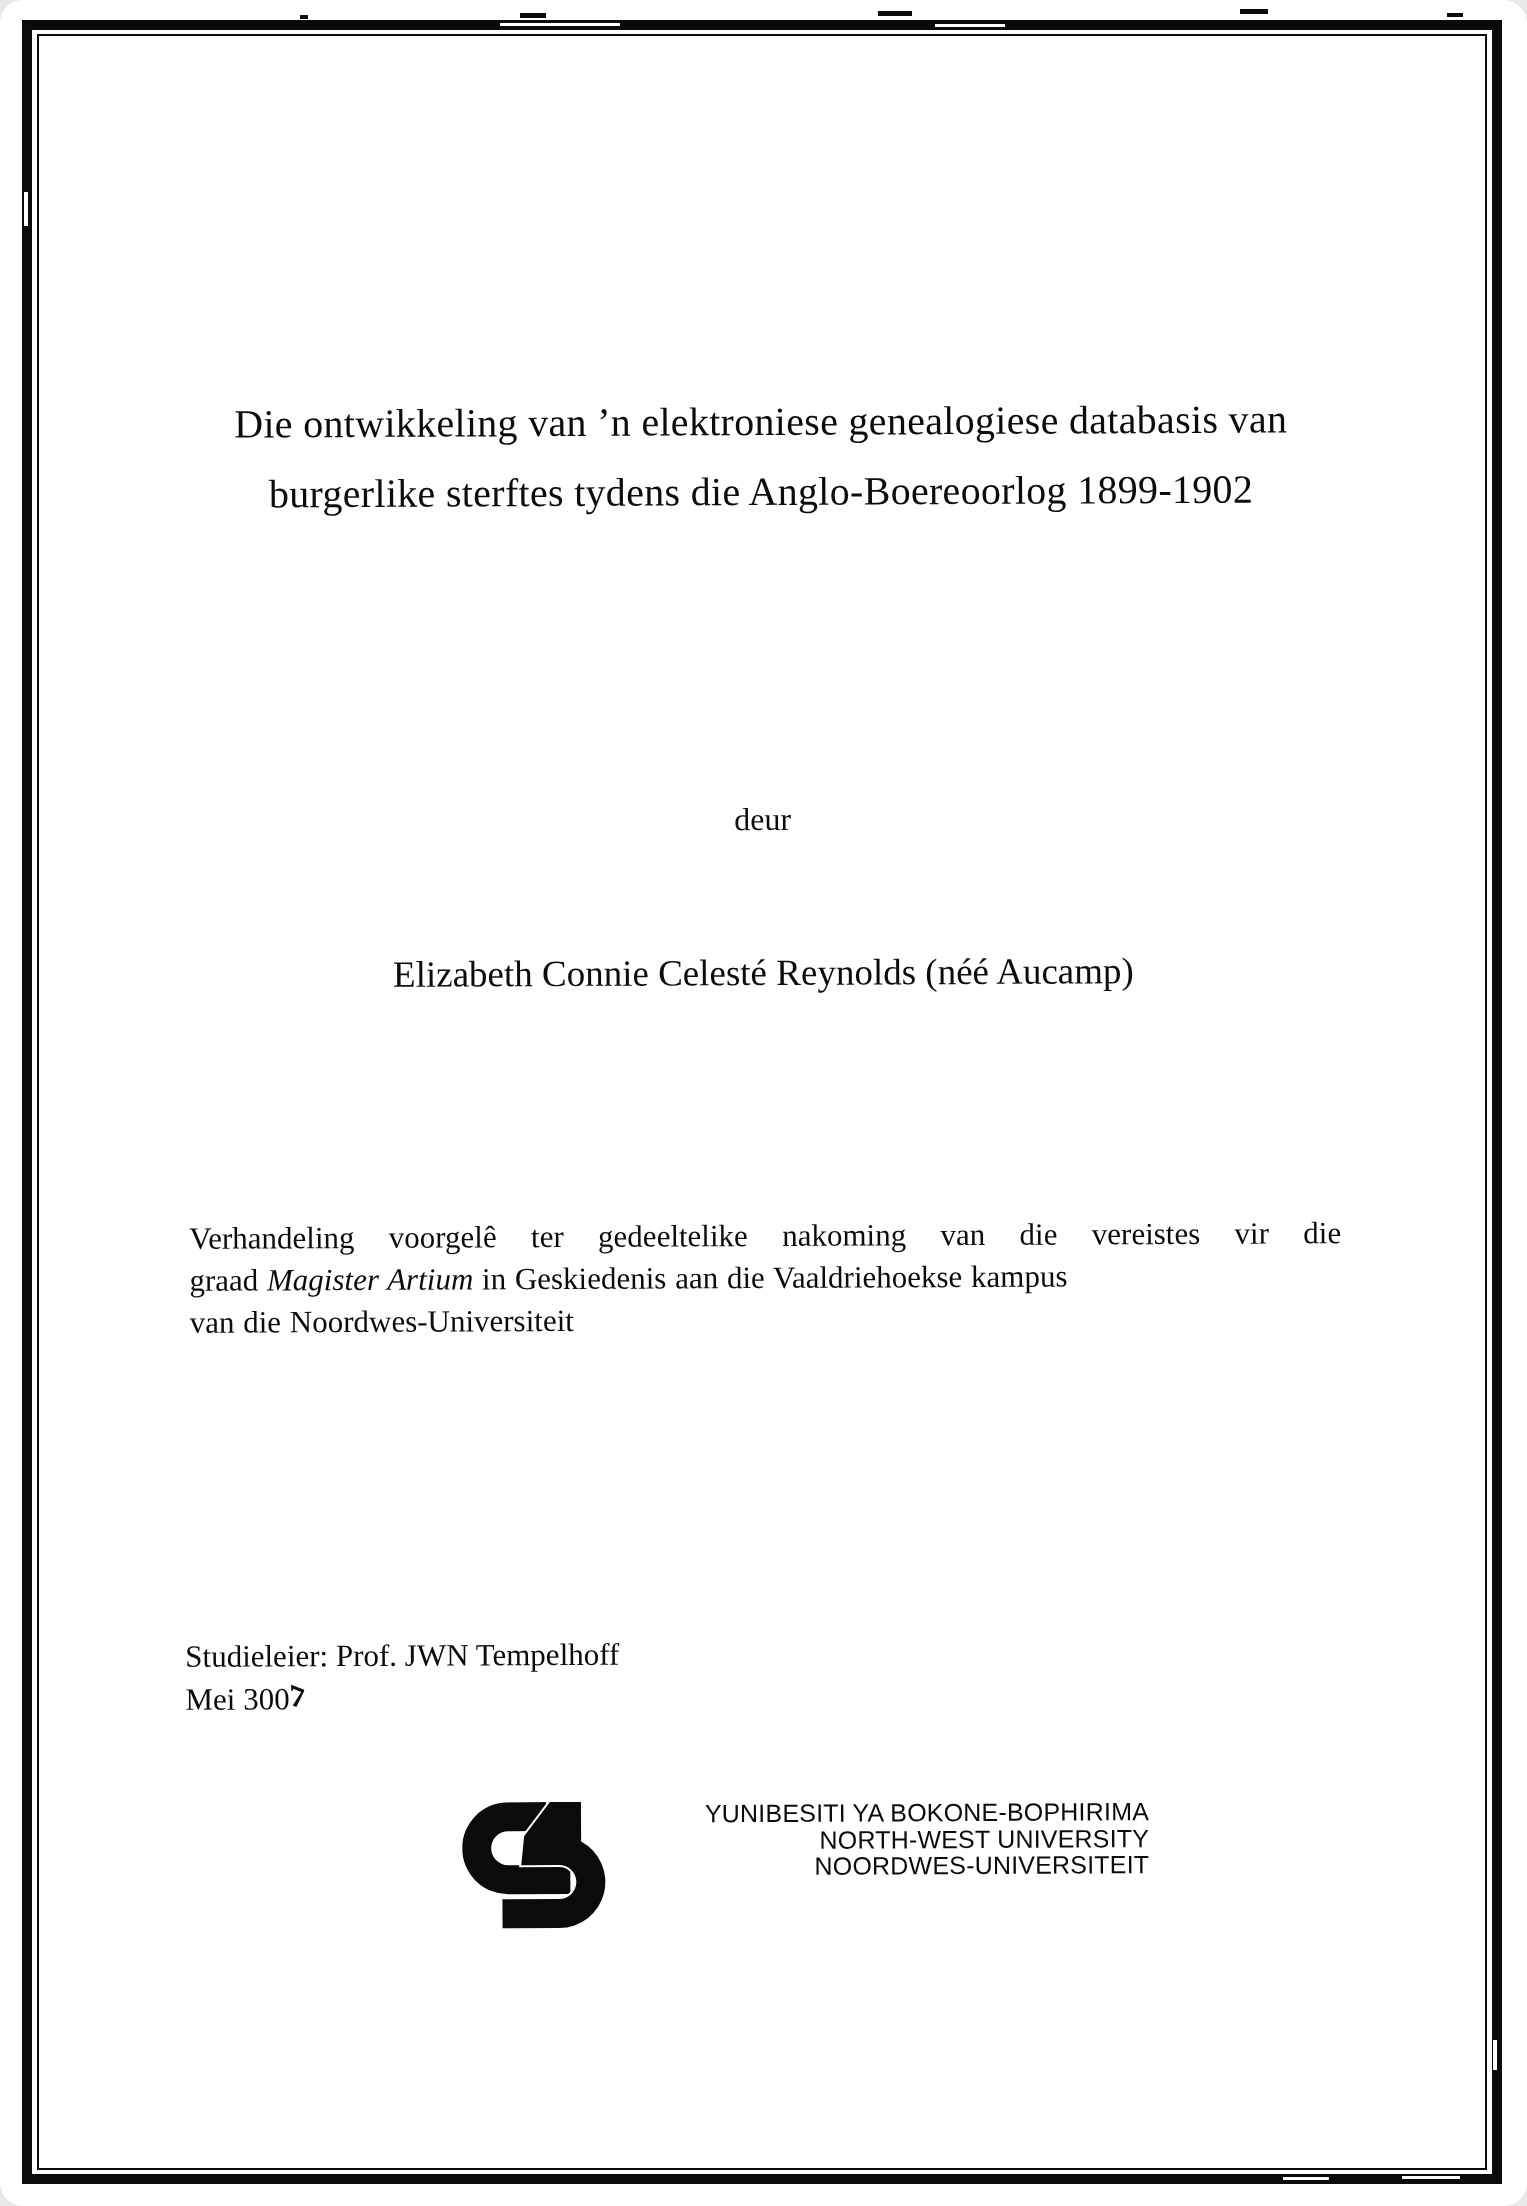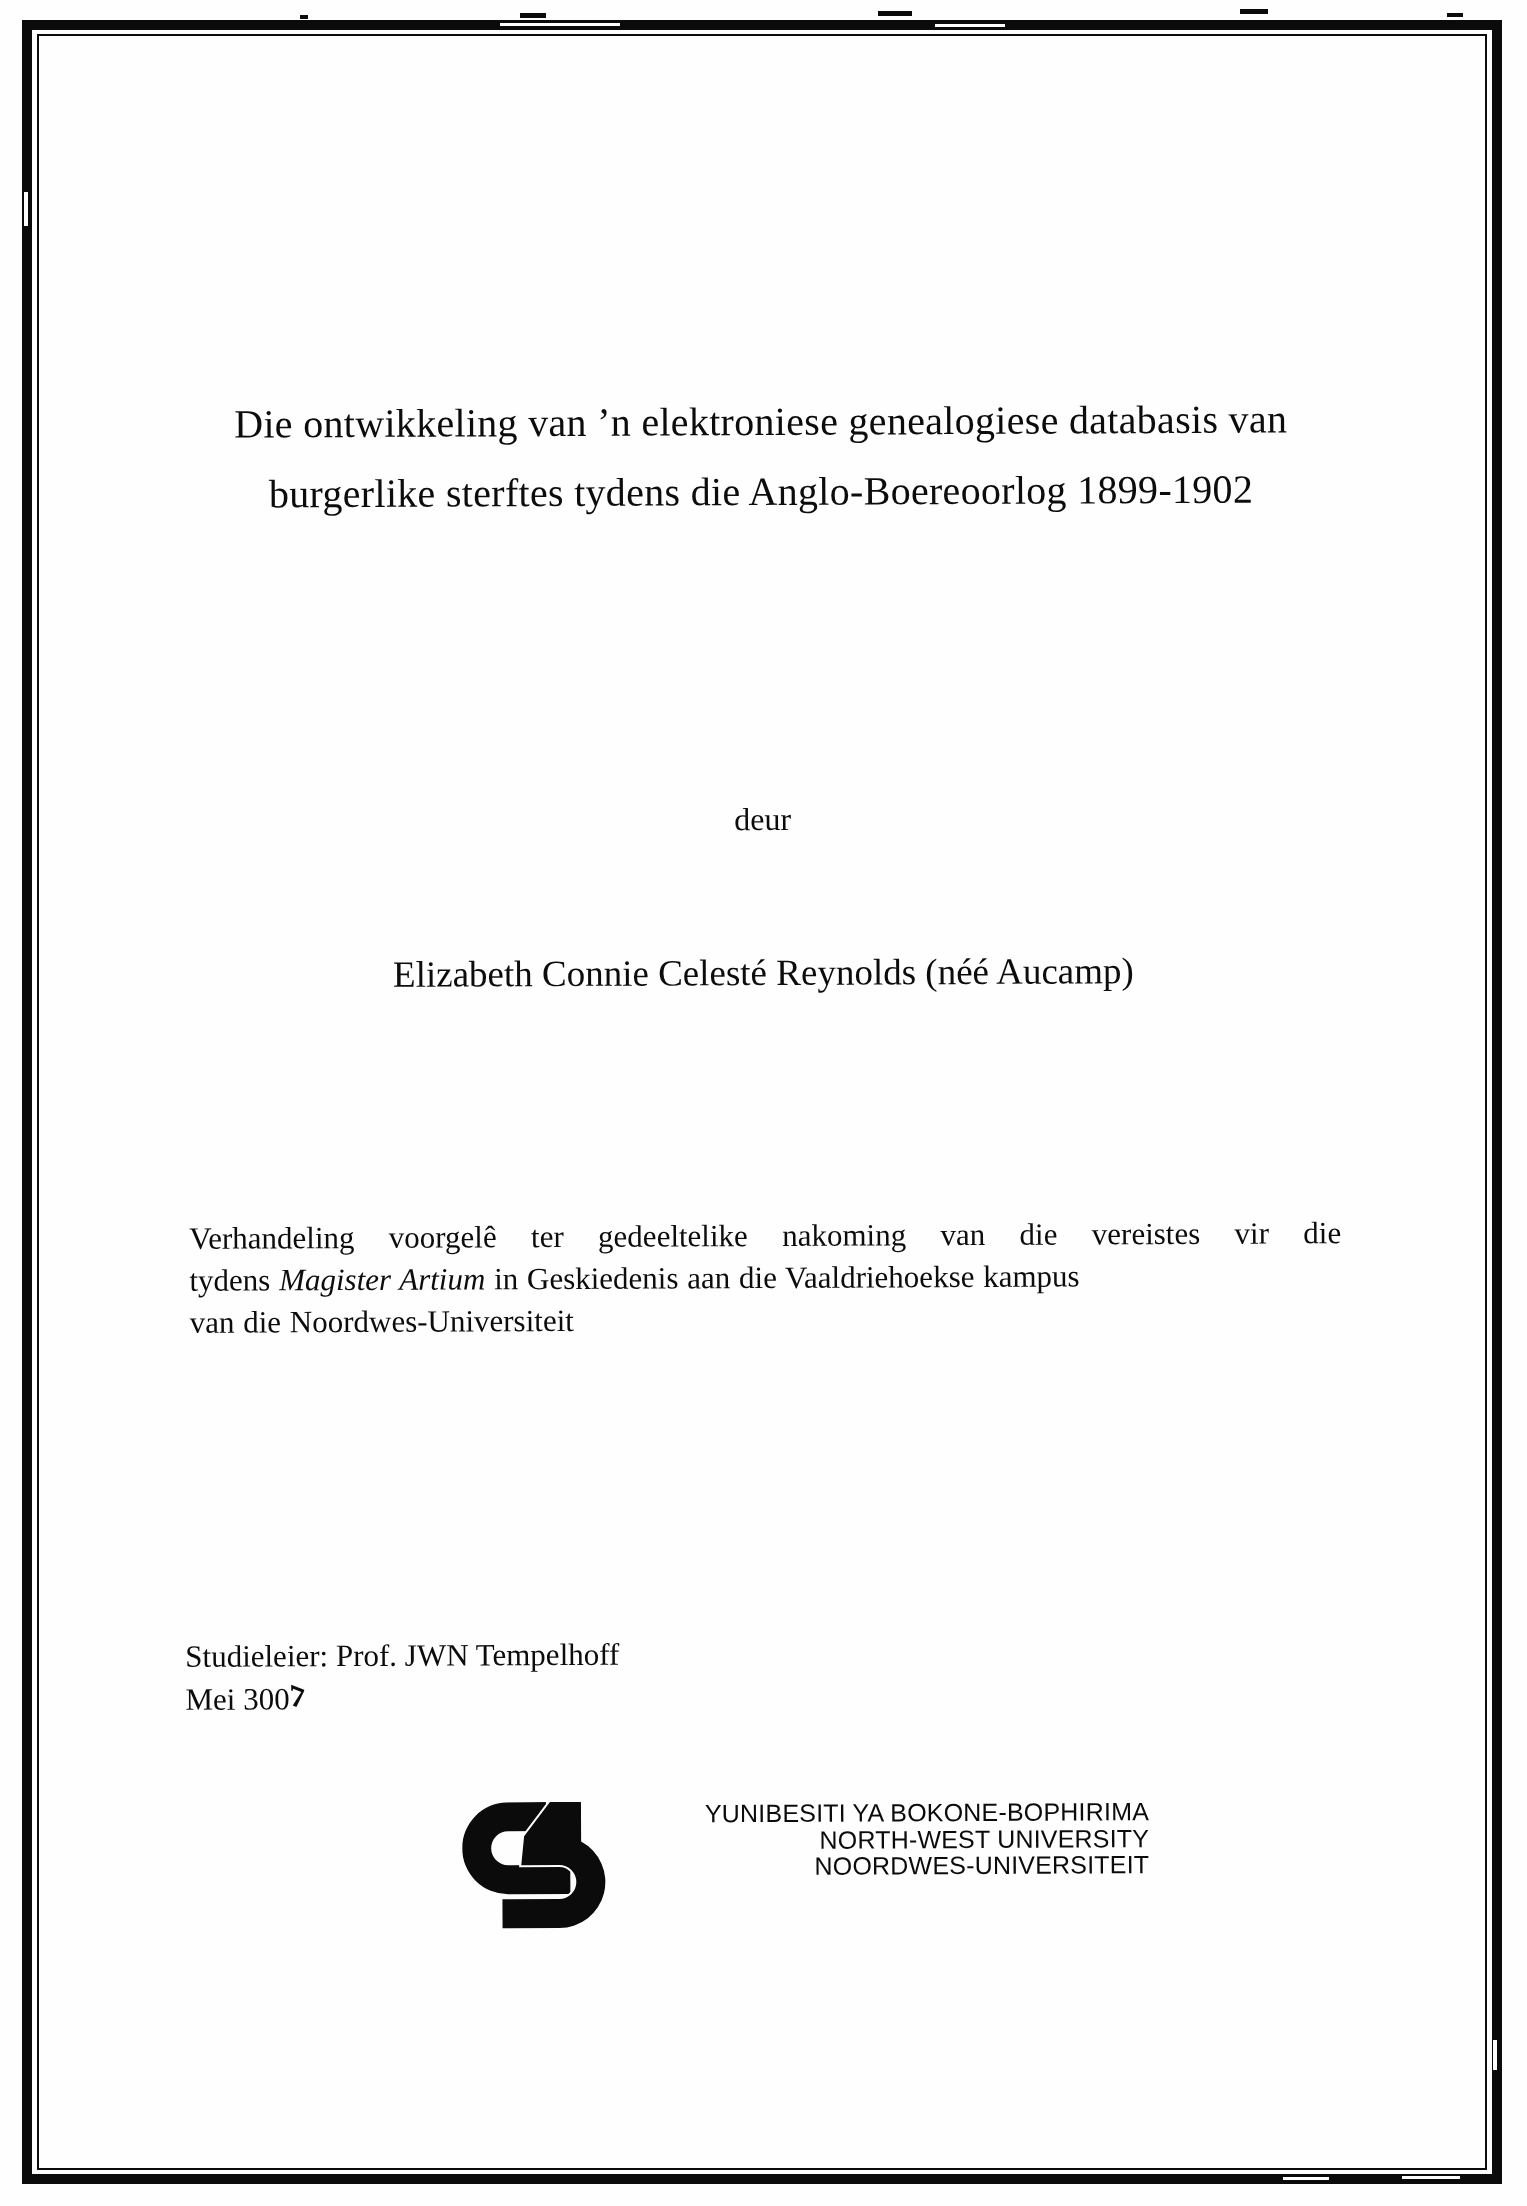--- a/index.html
+++ b/index.html
@@ -3,20 +3,21 @@
 <meta charset="utf-8">
 <style>
   html,body{margin:0;padding:0;background:#e8e8e8;}
   .page{
     position:relative;
     width:1527px;height:2206px;
     background:#fefefe;
     overflow:hidden;
     font-family:"Liberation Serif","DejaVu Serif",serif;
     color:#0c0c0c;
+    border-radius:23px;
   }
   
   .frame-outer{
     position:absolute;left:22px;top:20px;right:25px;bottom:22px;
     border:10px solid #0b0b0b;
   }
   .frame-inner{
     position:absolute;left:37px;top:34px;right:40px;bottom:36px;
     border:2px solid #0b0b0b;
   }
@@ -97,21 +98,21 @@
       <div>Die ontwikkeling van ’n elektroniese genealogiese databasis van</div>
       <div>burgerlike sterftes tydens die Anglo-Boereoorlog 1899-1902</div>
     </div>
 
     <div class="byword">deur</div>
 
     <div class="author">Elizabeth Connie Celesté Reynolds (néé Aucamp)</div>
 
     <div class="statement">
       <div class="line-just">Verhandeling voorgelê ter gedeeltelike nakoming van die vereistes vir die</div>
-      <div><span>tydens </span><span class="it">Magister Artium</span><span> in Geskiedenis aan die Vaaldriehoekse kampus</span></div>
+      <div><span>graad </span><span class="it">Magister Artium</span><span> in Geskiedenis aan die Vaaldriehoekse kampus</span></div>
       <div>van die Noordwes-Universiteit</div>
     </div>
 
     <div class="supervisor">
       <div>Studieleier: Prof. JWN Tempelhoff</div>
       <div><span>Mei 300</span><span class="seven">7</span></div>
     </div>
 
     <svg class="logo-mark" viewBox="0 0 144 127" xmlns="http://www.w3.org/2000/svg">
 

